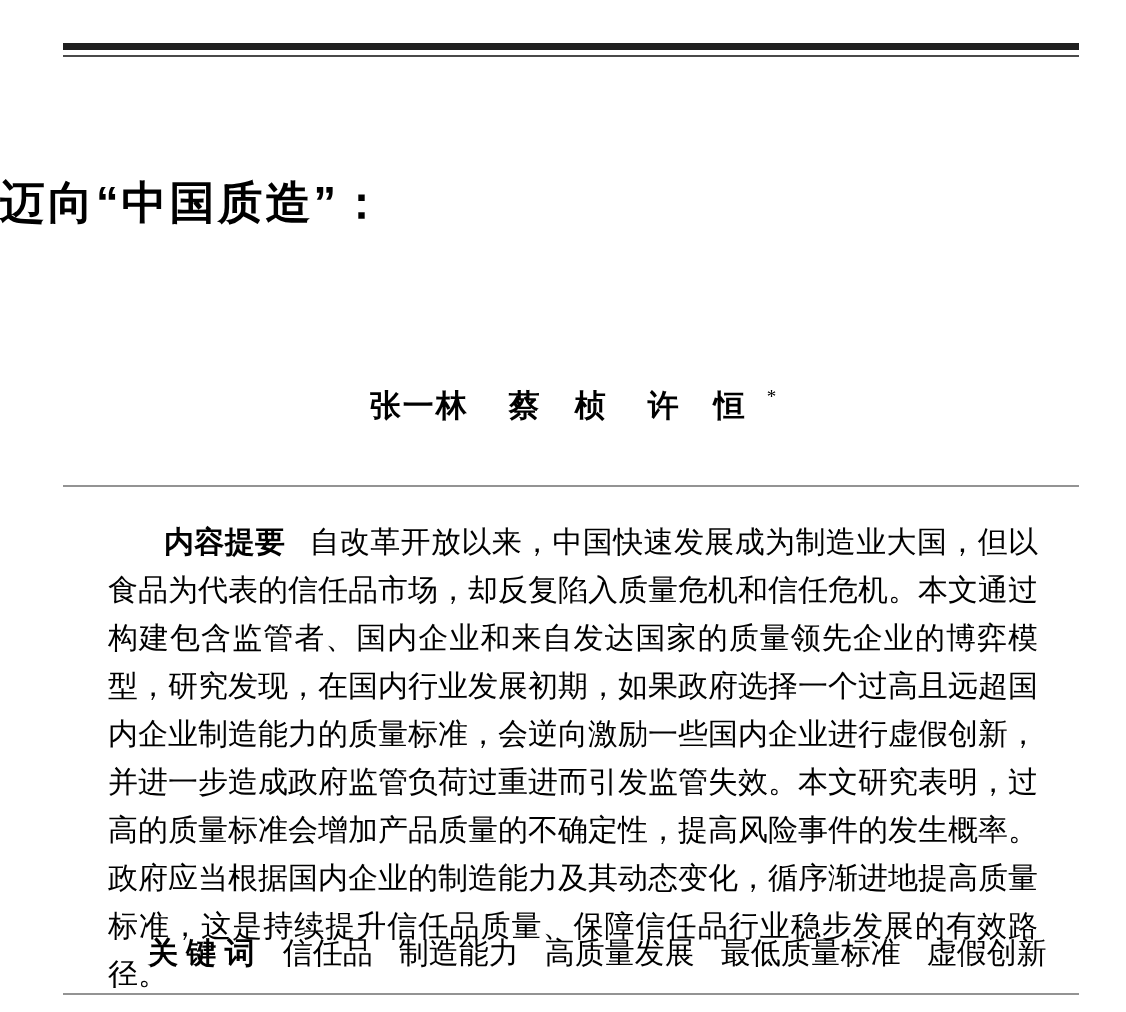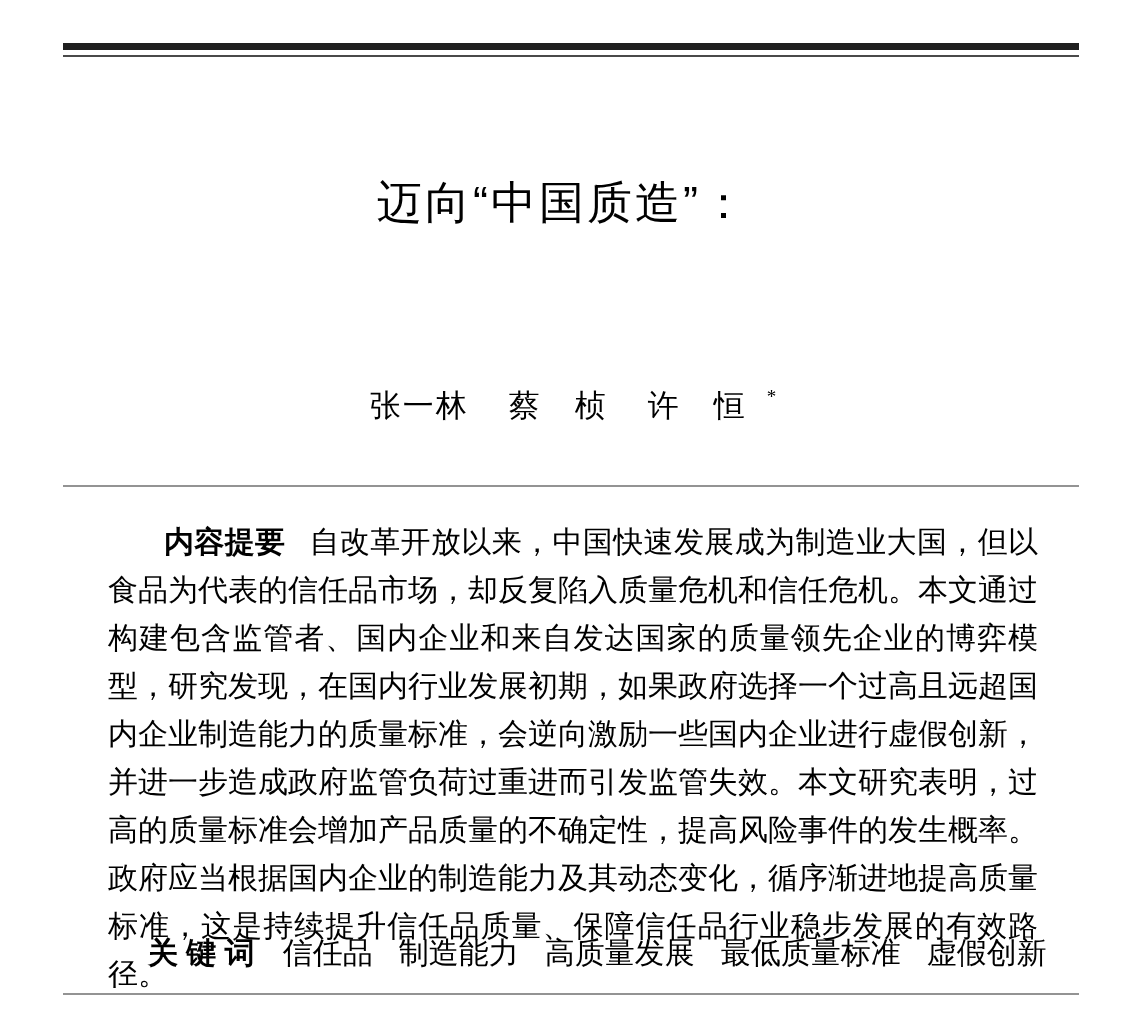--- a/index.html
+++ b/index.html
@@ -20,41 +20,40 @@
   .rule-thick   { top: 43px;  height: 7px; background: #1f1f1f; }
   .rule-thin-top{ top: 55px;  height: 2px; background: #4a4a4a; }
   .rule-mid     { top: 485px; height: 2px; background: #939393; }
   .rule-bottom  { top: 993px; height: 2px; background: #939393; }
 
   .title {
     position: absolute;
     top: 170px;
     left: 0;
     width: 1126px;
-    text-align: center;
     font-family: "Liberation Sans", "DejaVu Sans", sans-serif;
-    font-weight: 400;
+    font-weight: 700;
     font-size: 45px;
     line-height: 65px;
     letter-spacing: 3px;
     white-space: nowrap;
   }
 
   .authors {
     position: absolute;
     top: 375px;
     left: 0;
     width: 1126px;
     text-align: center;
     font-size: 31px;
     line-height: 44px;
     letter-spacing: 2px;
     white-space: nowrap;
   }
-  .author-name { margin: 8px 20px; }
+  .author-name { margin: 8px 20px; font-weight: bold; }
   .author-fn {
     font-size: 19px;
     letter-spacing: 0;
     vertical-align: 13px;
   }
 
   .abstract {
     position: absolute;
     top: 502px;
     left: 92px;

